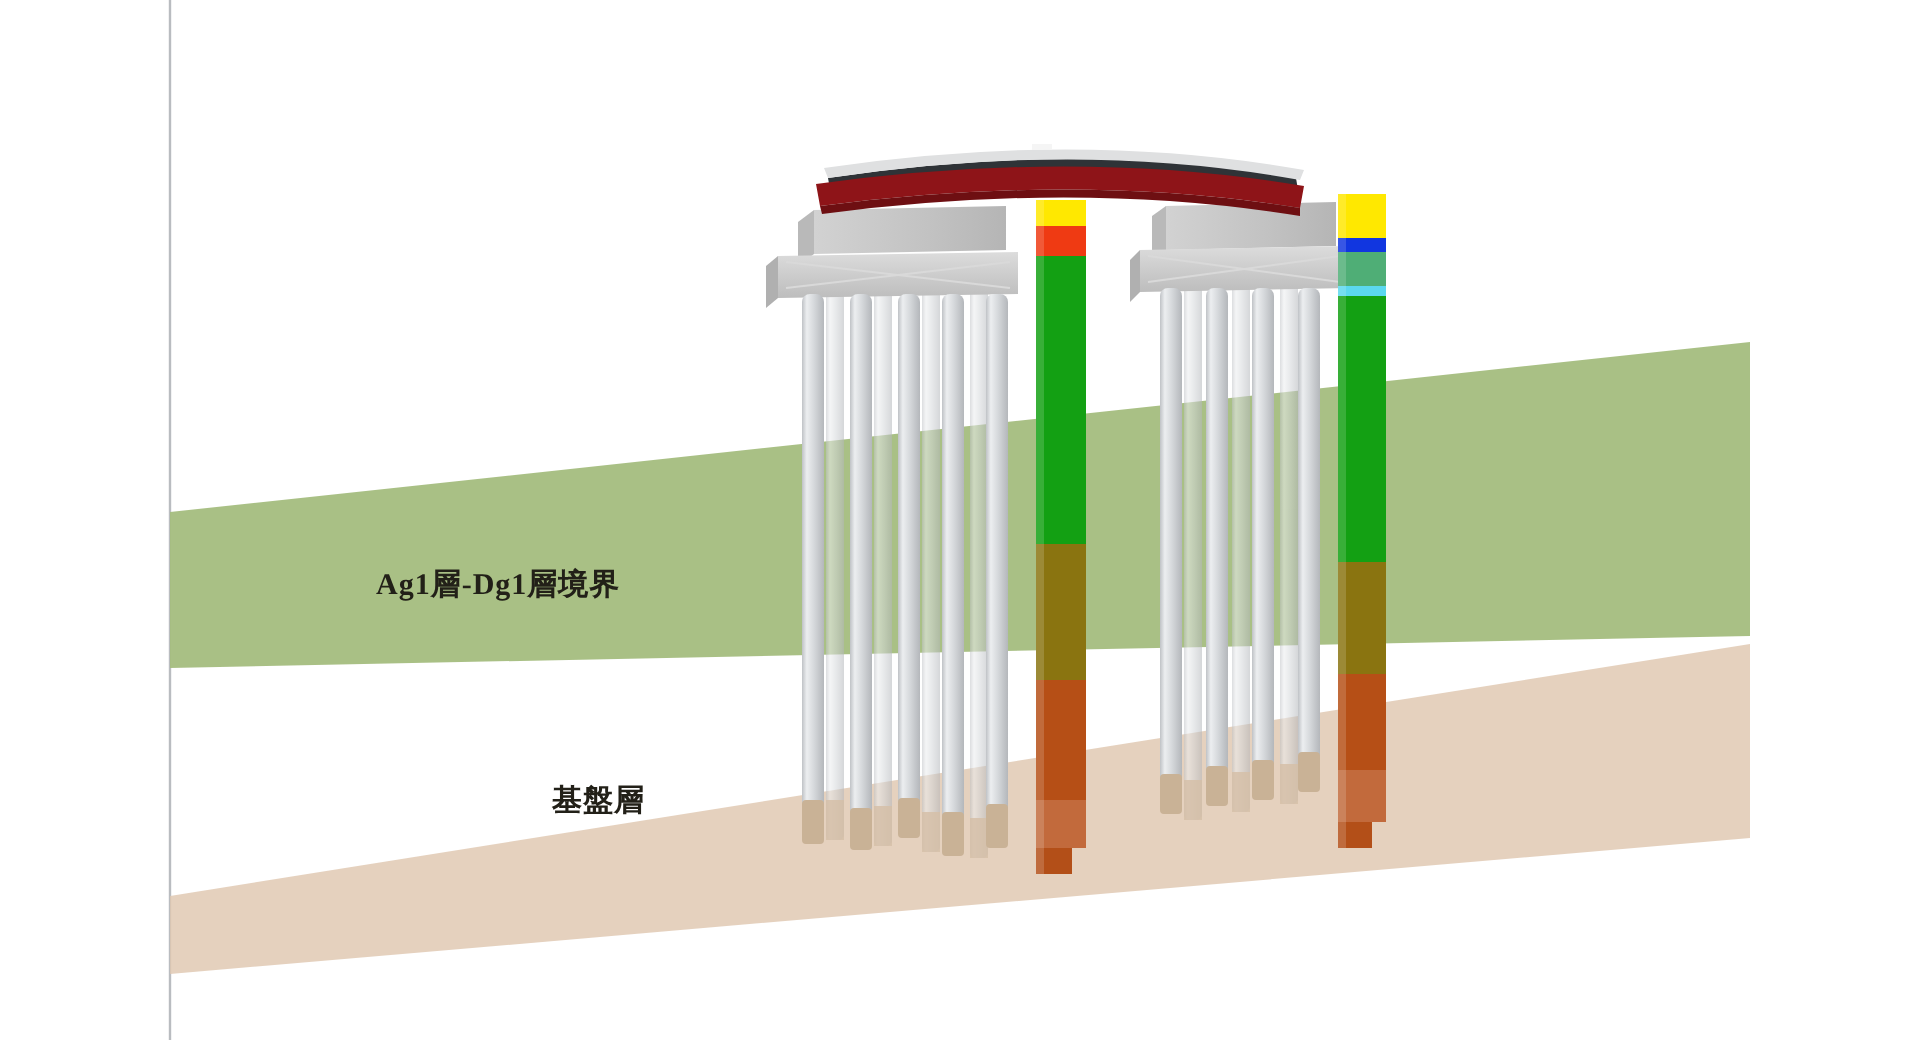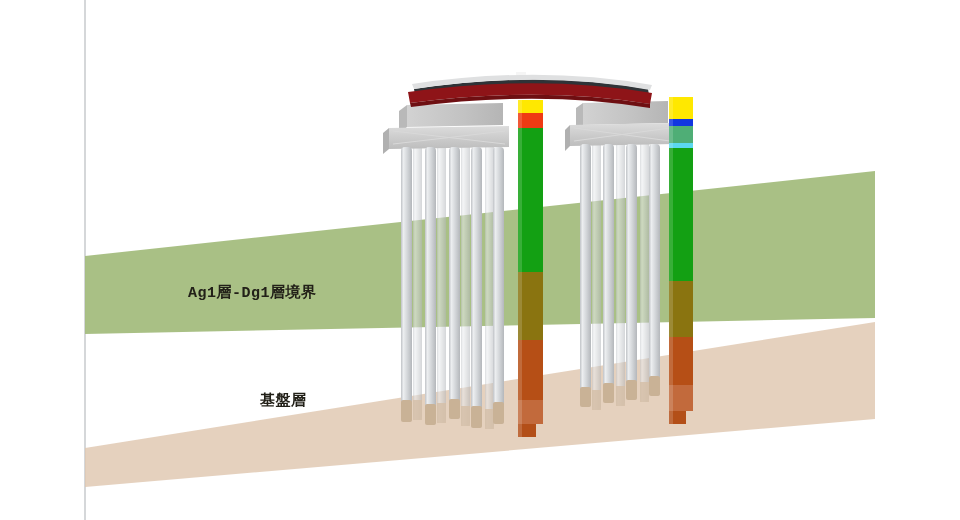--- a/index.html
+++ b/index.html
@@ -24,24 +24,24 @@
     width: 960px;
     height: 520px;
   }
   .strata-label {
     position: absolute;
     color: #222018;
     font-size: 15px;
     font-weight: 700;
     letter-spacing: 0.5px;
     white-space: nowrap;
-    font-family: Liberation Mono, monospace;
+    font-family: Liberation Serif, serif;
   }
   #label-ag1 { left: 188px; top: 283px; }
-  #label-kiban { left: 260px; top: 391px; }
+  #label-kiban { left: 276px; top: 391px; }
 </style>
 </head>
 <body>
 
 <div id="stage">
 
   <svg id="scene-svg" viewBox="0 0 960 520">
     <defs>
       <linearGradient id="pileShade" x1="0" y1="0" x2="1" y2="0">
         <stop offset="0%" stop-color="#bfc2c6"></stop>

